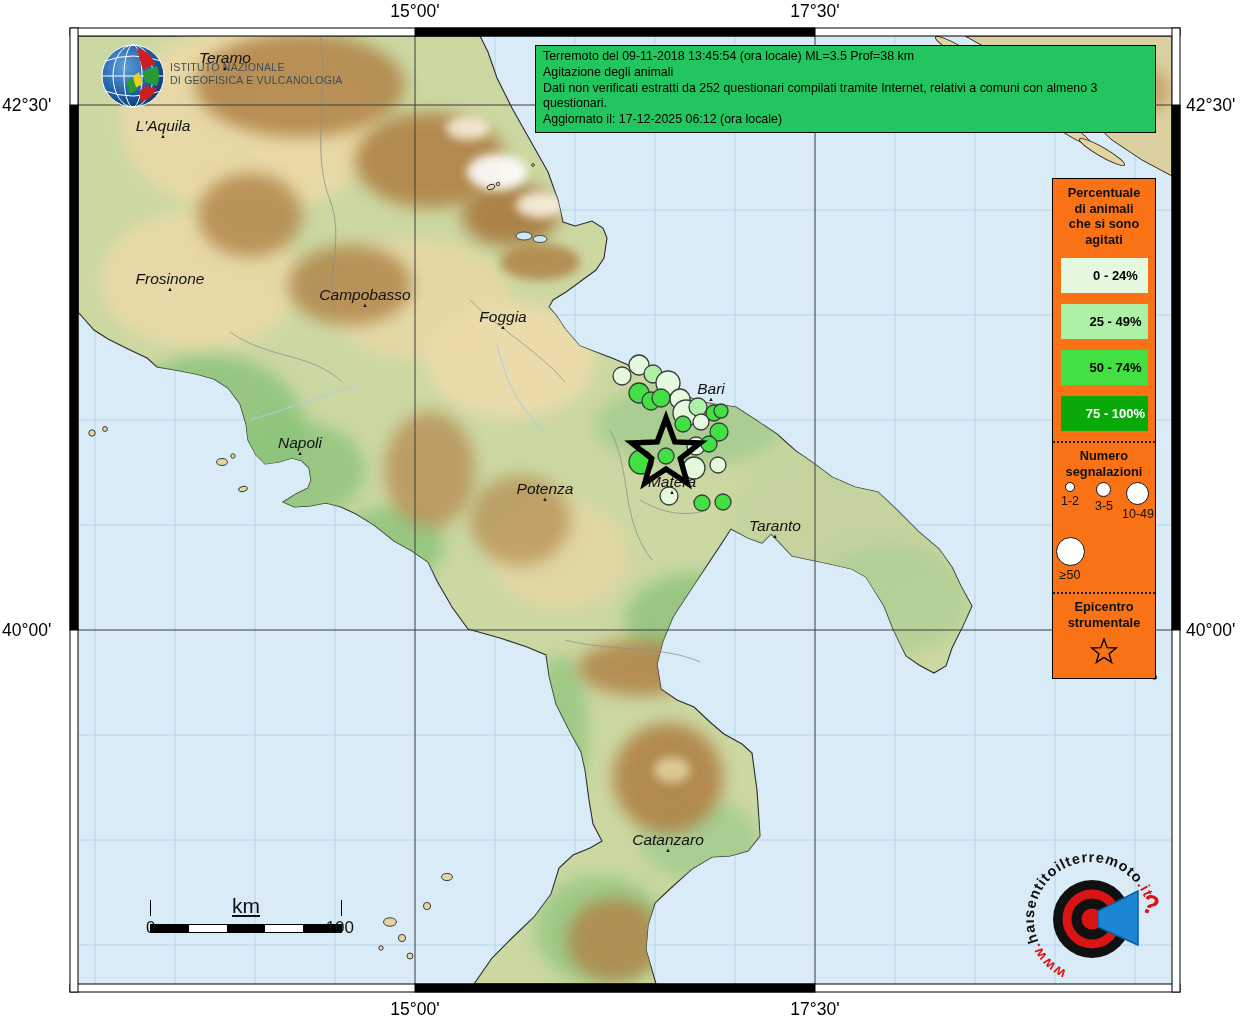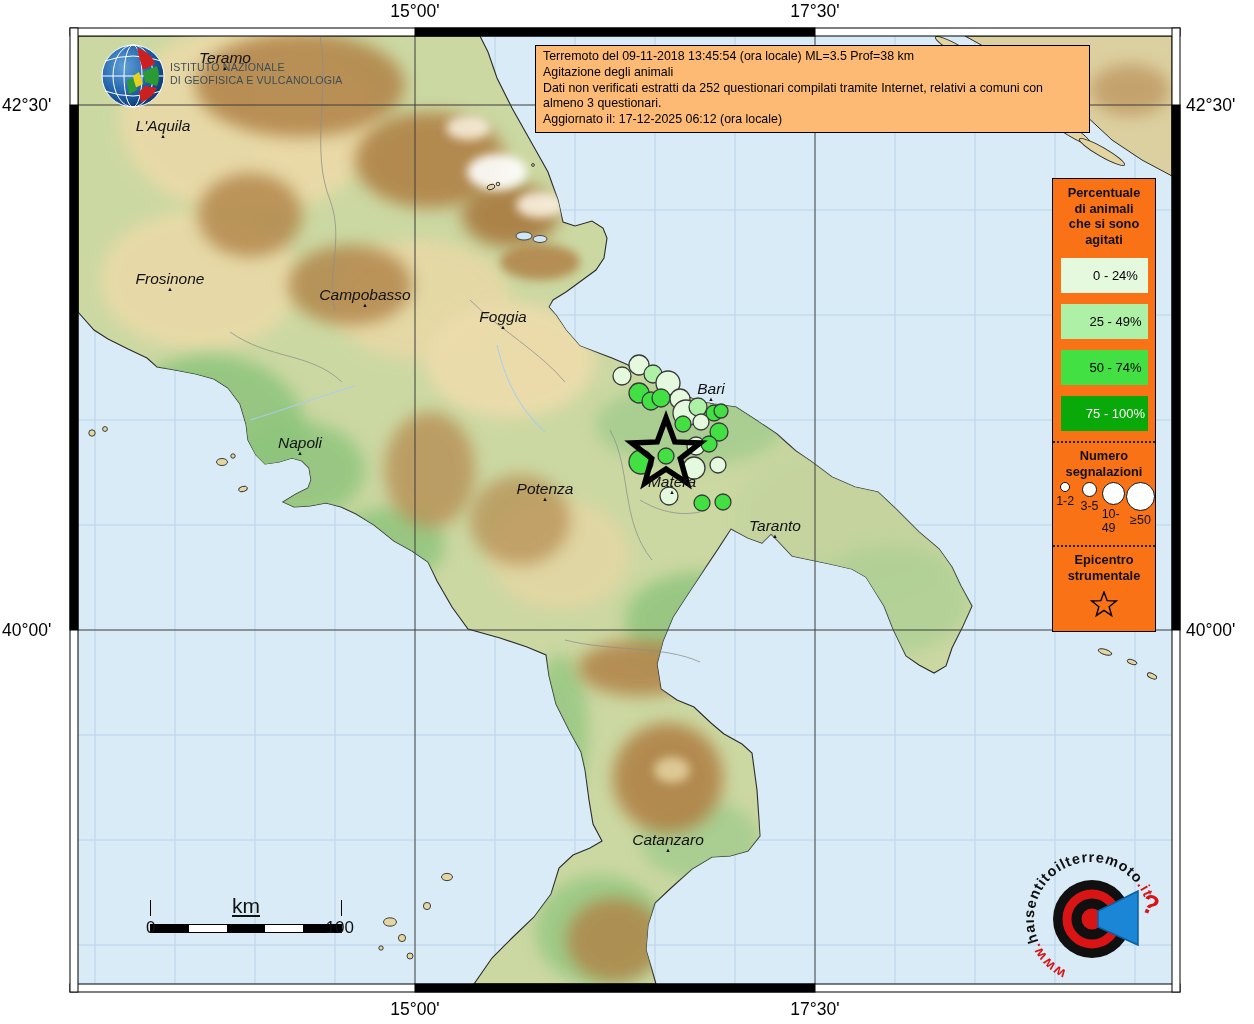--- a/index.html
+++ b/index.html
@@ -8,38 +8,38 @@
   svg text{font-family:"Liberation Sans",sans-serif;}
   .map-svg{position:absolute;left:0;top:0;}
   .faint{stroke:#b9d4e8;stroke-width:1;}
   .maingrid{stroke:#3c3c3c;stroke-width:1;}
   .obs{stroke:#3a3a3a;stroke-width:1.3;}
   
   .coord{position:absolute;font-size:17.5px;color:#000;white-space:nowrap;}
   .coord.ctr{transform:translateX(-50%);}
   .coord.vctr{transform:translateY(-50%);}
   
-  .titlebox{position:absolute;left:535px;top:45px;width:555px;background:#fdba74;
+  .titlebox{position:absolute;left:535px;top:45px;width:621px;background:#22c55e;
             border:1.2px solid #000;box-sizing:border-box;padding:3px 7px 4px 7px;
             font-size:12.4px;line-height:15.8px;color:#000;}
   
   .ingv-text{position:absolute;left:170px;top:61px;font-size:10.6px;line-height:13px;
              color:#3e4d56;letter-spacing:.2px;font-weight:500;}
   
   .city{position:absolute;transform:translate(-50%,-58%);text-align:center;z-index:5;}
   .cname{font-size:15.5px;color:#131313;white-space:nowrap;display:block;line-height:15px;font-style:italic;}
   .cmark{display:block;font-size:6px;line-height:5px;color:#111;margin-top:1px;}
   
   .legend{position:absolute;left:1052px;top:178px;width:104px;background:#f97316;
           border:1.2px solid #000;box-sizing:border-box;padding:6px 0 8px 0;z-index:6;}
   .legend .ltitle{font-weight:bold;font-size:12.8px;line-height:15.5px;text-align:center;}
   .swatch{width:64px;height:35px;margin:11px auto 0 auto;display:flex;align-items:center;
-          justify-content:center;font-weight:normal;font-size:13px;padding-left:23px;}
+          justify-content:center;font-weight:bold;font-size:13px;padding-left:23px;}
   .lsep{border-top:2px dotted #222;margin:10px 0 5px 0;}
-  .counts{display:grid;grid-template-columns:1fr 1fr 1fr 1fr;justify-items:center;row-gap:0;margin-top:3px;}
+  .counts{display:grid;grid-template-columns:1fr 1fr 1fr;justify-items:center;row-gap:16px;margin-top:3px;}
   .count-cell{display:flex;flex-direction:column;align-items:center;}
   .ccirc{border:1.7px solid #111;border-radius:50%;background:#fff;}
   .clabel{font-size:12.5px;margin-top:2px;}
   .starwrap{text-align:center;margin-top:8px;}
   
   .scale{position:absolute;left:150px;top:894px;width:192px;z-index:4;}
   .scale .km{display:block;text-align:center;font-size:21px;color:#111;text-decoration:underline;}
   .sbar{position:relative;height:9px;margin-top:6px;border:1px solid #000;box-sizing:border-box;
         display:flex;}
   .sbar div{height:100%;}

